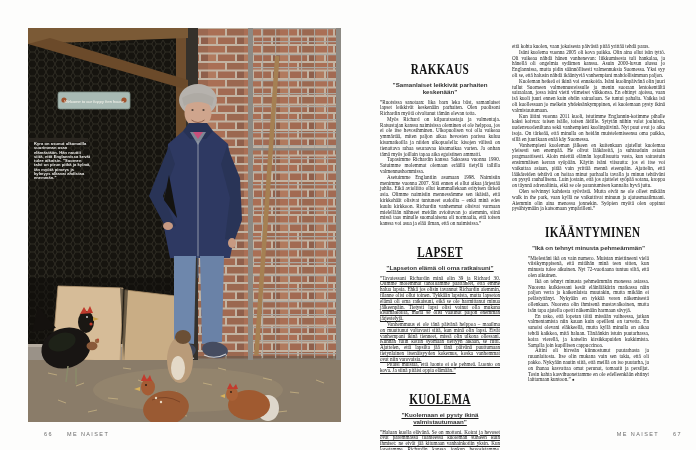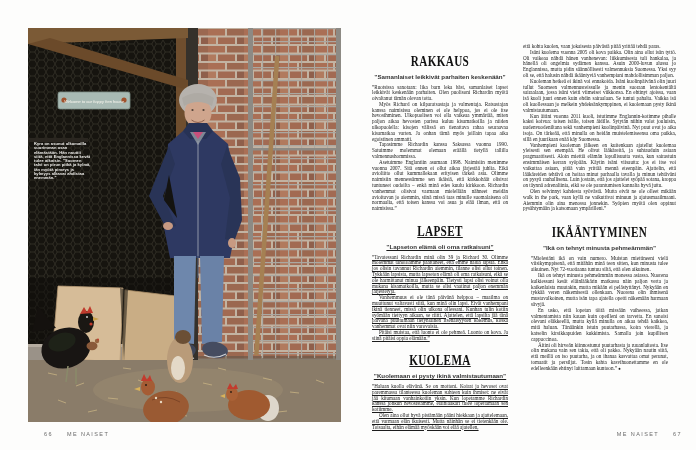--- a/index.html
+++ b/index.html
@@ -21,23 +21,23 @@
     position:absolute; left:6px; top:114px; width:57px;
     color:#f4f3f0;
     font-family:"Liberation Sans", sans-serif;
     font-size:4px; line-height:4.3px; font-weight:700;
     letter-spacing:.1px;
   }
 
   
   .col { position:absolute; top:44px; color:#1c1c1c; }
   .col1 { left:364px; width:152px; }
-  .col2 { left:523px; width:153px; }
-
-  .section { margin:8px; }
+  .col2 { left:512px; width:153px; }
+
+  .section { margin:16px; }
   .col1 .section + .section { margin-top:10px;text-decoration:underline; }
   .col2 .section { margin-top:11px; }
 
   .heading {
     margin:0 0 3px 0;
     font-family:"Liberation Serif", serif;
     font-weight:700;
     font-size:15.5px; line-height:18px;
     text-align:center; color:#121212;
     letter-spacing:.5px;

